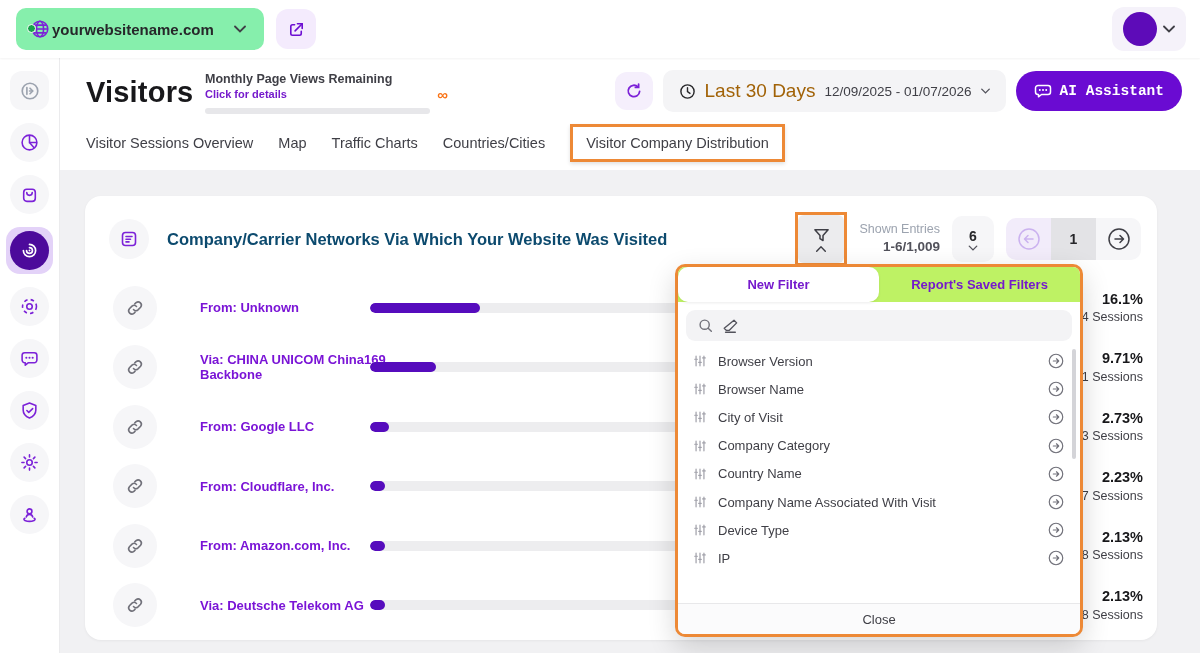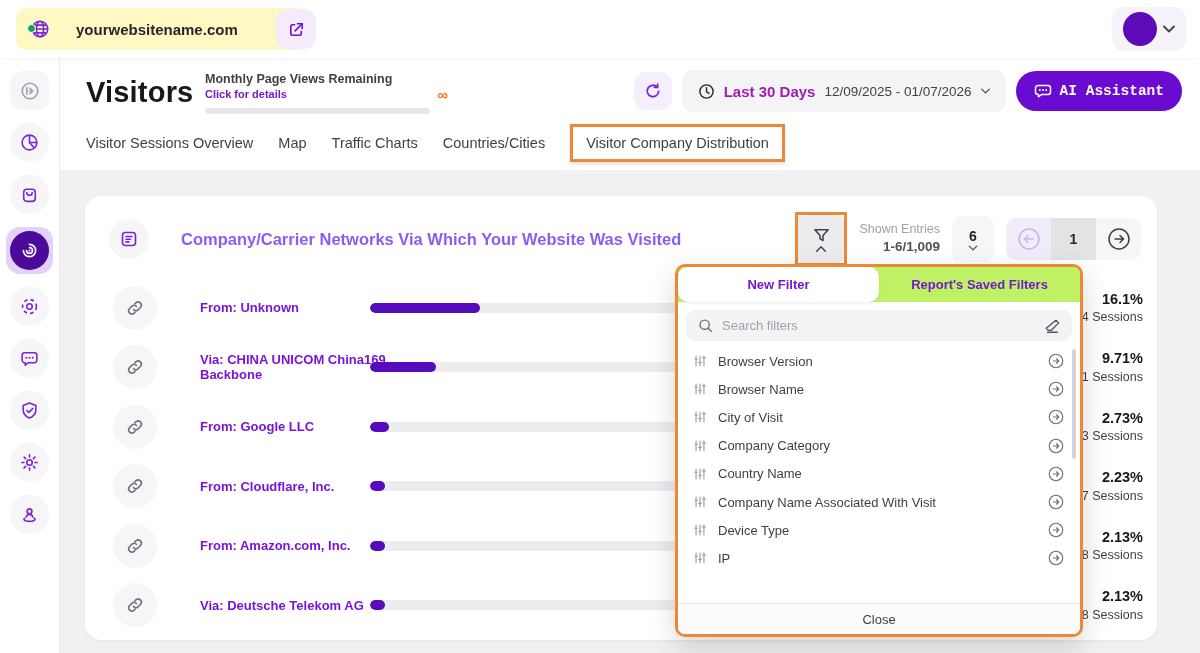--- a/index.html
+++ b/index.html
@@ -2,21 +2,21 @@
 <html><head>
 <meta charset="utf-8">
 <style>
   * { box-sizing: border-box; margin: 0; padding: 0; }
   html,body { width:1200px; height:653px; overflow:hidden; }
   body { font-family:"Liberation Sans", sans-serif; background:#f1f1f3; color:#27272a; position:relative; }
   svg { display:block; }
 
   
   .topbar { position:absolute; left:0; top:0; width:1200px; height:58px; background:#fff; box-shadow:0 1px 2px rgba(0,0,0,.05); z-index:5; }
-  .site-select { position:absolute; left:16px; top:8px; height:42px; min-width:248px; background:#fef9c3; border-radius:10px; display:flex; align-items:center; gap:26px; padding:0 14px; cursor:pointer; }
+  .site-select { position:absolute; left:16px; top:8px; height:42px; min-width:248px; background:#86efac; border-radius:10px; display:flex; align-items:center; gap:2px; padding:0 14px; cursor:pointer; }
   .site-select .globe-wrap { position:relative; width:20px; height:20px; }
   .green-dot { position:absolute; left:-3px; top:5px; width:9px; height:9px; background:#16a34a; border-radius:50%; border:1.5px solid #fff; }
   .site-name { font-size:15px; font-weight:700; color:#27272a; }
   .site-select .chev { margin-left:18px; color:#3f3f46; }
   .ext-btn { position:absolute; left:276px; top:9px; width:40px; height:40px; background:#f4ebfd; border-radius:12px; display:flex; align-items:center; justify-content:center; color:#6d0fd2; cursor:pointer; }
   .avatar-group { position:absolute; right:14px; top:7px; width:74px; height:44px; background:#f5f2fa; border-radius:12px; display:flex; align-items:center; justify-content:center; gap:6px; cursor:pointer; }
   .avatar-circle { width:34px; height:34px; border-radius:50%; background:#5d0bb8; }
 
   
   .sidebar { position:absolute; left:0; top:58px; width:60px; height:595px; background:#fff; border-right:1px solid #ebebed; display:flex; flex-direction:column; align-items:center; padding-top:13px; gap:13px; z-index:4; }
@@ -29,34 +29,34 @@
   .page-header { position:absolute; left:60px; top:58px; width:1140px; height:112px; background:#fff; z-index:3; }
   .page-title { position:absolute; left:26px; top:18px; font-size:29px; font-weight:800; color:#18181b; letter-spacing:.2px; }
   .quota { position:absolute; left:145px; top:14px; width:225px; }
   .quota-label { font-size:12.5px; font-weight:700; color:#3f3f46; }
   .quota-link { font-size:11px; font-weight:700; color:#7519cc; margin-top:2px; cursor:pointer; }
   .quota-bar { margin-top:8px; width:225px; height:6px; border-radius:3px; background:#e7e7ea; }
   .quota-inf { position:absolute; right:-18px; top:14px; color:#f97316; font-size:15px; font-weight:800; }
   .hdr-right { position:absolute; right:18px; top:12px; display:flex; align-items:center; gap:10px; }
   .refresh-btn { width:38px; height:38px; border-radius:12px; background:#f5effc; display:flex; align-items:center; justify-content:center; color:#7c22d8; cursor:pointer; }
   .date-pill { height:42px; background:#f4f4f6; border-radius:10px; display:flex; align-items:center; gap:9px; padding:0 16px; cursor:pointer; }
-  .date-preset { font-size:15px; font-weight:700; color:#a21caf; }
+  .date-preset { font-size:19px; font-weight:400; color:#a16207; }
   .date-range { font-size:13.5px; color:#3f3f46; }
   .ai-btn { height:40px; border-radius:20px; background:#6a0bd2; color:#fff; display:flex; align-items:center; gap:8px; padding:0 18px; font-size:14.5px; font-weight:700; cursor:pointer;font-family:Liberation Mono, monospace; }
 
   .tabs { position:absolute; left:26px; bottom:8px; display:flex; align-items:center; gap:25px; }
   .tab { font-size:14.5px; font-weight:500; color:#3f3f46; cursor:pointer; white-space:nowrap; }
   .tab-annot { border:3px solid #ED8936; padding:7px 13px; background:#fff; box-shadow:0 2px 4px rgba(0,0,0,.12); }
 
   
   .content { position:absolute; left:60px; top:170px; width:1140px; height:483px; background:#f1f1f3; }
   .card { position:absolute; left:25px; top:26px; width:1072px; height:444px; background:#fff; border-radius:16px; box-shadow:0 1px 3px rgba(0,0,0,.05); }
   .card-head { display:flex; align-items:center; padding:16px 16px 6px 24px; }
   .card-icon { width:40px; height:40px; border-radius:50%; background:#f6f6f8; display:flex; align-items:center; justify-content:center; color:#7c22d8; }
-  .card-title { margin-left:32px; font-size:16.5px; font-weight:700; color:#8b5cf6; }
+  .card-title { margin-left:18px; font-size:16.5px; font-weight:700; color:#0c4a6e; }
   .head-right { margin-left:auto; display:flex; align-items:center; gap:12px; }
   .filter-annot { border:3px solid #ED8936; }
   .filter-btn { width:46px; height:48px; background:#ececee; border-radius:6px; display:flex; flex-direction:column; align-items:center; justify-content:center; gap:2px; color:#3f3f46; cursor:pointer; }
   .entries { text-align:right; line-height:1.35; }
   .entries-label { font-size:12.5px; color:#9ca3af; }
   .entries-value { font-size:13.5px; font-weight:600; color:#52525b; }
   .pagesize-btn { width:42px; height:46px; background:#f6f6f8; border-radius:10px; display:flex; flex-direction:column; align-items:center; justify-content:center; gap:1px; cursor:pointer; }
   .pagesize-val { font-size:14px; font-weight:700; color:#27272a; }
   .pager { height:42px; border-radius:10px; overflow:hidden; display:flex; }
   .pager-seg { width:45px; height:42px; display:flex; align-items:center; justify-content:center; cursor:pointer; }
@@ -393,21 +393,20 @@
   <div class="panel">
     <div class="panel-tabs">
       <div class="panel-tab active">New Filter</div>
       <div class="panel-tab">Report's Saved Filters</div>
     </div>
     <div class="panel-search">
       <svg width="15" height="15" viewBox="0 0 18 18" fill="none" stroke="#71717a" stroke-width="1.7" stroke-linecap="round">
         <circle cx="8" cy="8" r="5.5"></circle>
           <path d="M12.2 12.2L16 16"></path>
       </svg>
-      <input type="text" placeholder="Search filters" style="">
       <svg width="16" height="16" viewBox="0 0 18 18" fill="none" stroke="#52525b" stroke-width="1.5" stroke-linecap="round" stroke-linejoin="round">
         <path d="M13.5 2.5l3 3L8 14H5l-2.5-2.5z"></path>
           <path d="M4 16h11"></path>
       </svg>
     </div>
     <div class="panel-list">
       <div class="f-item">
         <svg class="drag" width="14" height="14" viewBox="0 0 16 16" fill="none" stroke="currentColor" stroke-width="1.4" stroke-linecap="round">
             <path d="M3.5 2.5v11M8 2.5v11M12.5 2.5v11M2 6h3M6.5 9.5h3M11 4.5h3"></path>
           </svg>

